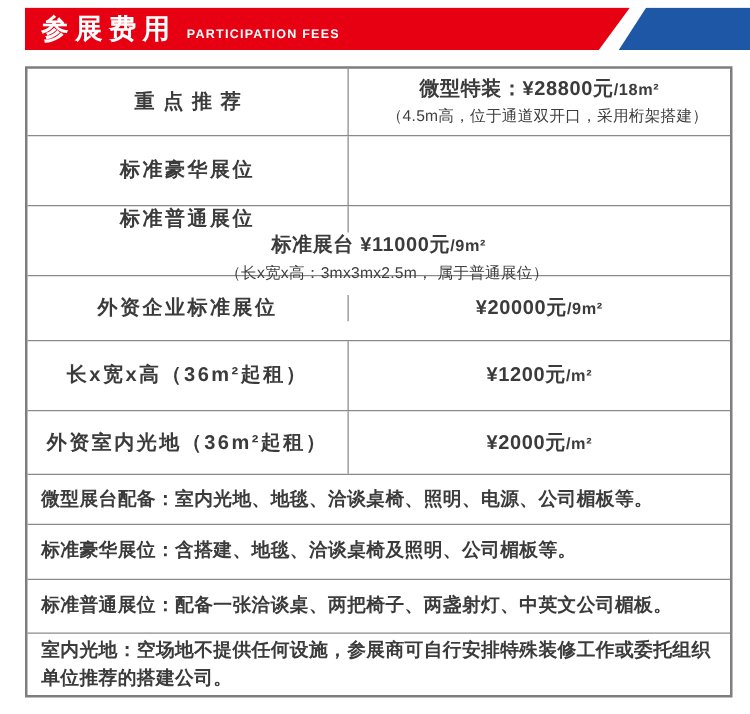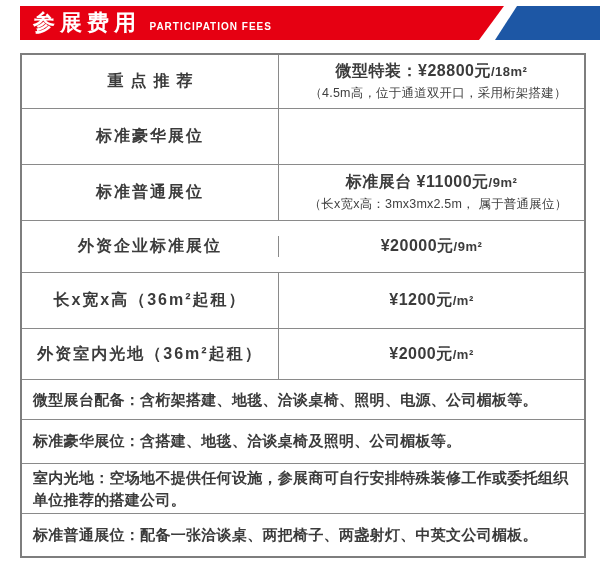--- a/index.html
+++ b/index.html
@@ -113,21 +113,21 @@
     color: #3f3f3f;
     margin-top: 3px;
     letter-spacing: 0.2px;
     margin-left: 13px;
   }
   .note:empty { display: none; }
 
   
   .h1  { height: 53px; }
   .h2  { height: 56px; }
-  .h3  { height: 56px; }
+  .h3  { height: 56px; flex-direction: column; }
   .h4  { height: 52px; align-items: center; }
   .h5  { height: 56px; }
   .h6  { height: 51px; }
   .h7  { height: 40px; }
   .h8  { height: 44px; font-family: Liberation Serif, serif; }
   .h9  { height: 43px; }
   .h10 { height: 50px; }
 
   .info-row {
     display: flex;
@@ -192,26 +192,26 @@
 
     <div class="row fee-row h6">
       <div class="cell-label">外资室内光地（36m²起租）</div>
       <div class="cell-price">
         <div class="price-line"><span>¥2000元</span><span class="unit">/m²</span></div>
 
       </div>
     </div>
 
     <div class="row info-row h7">
-      <span>微型展台配备：含桁架搭建、地毯、洽谈桌椅、照明、电源、公司楣板等。</span>
+      <span>微型展台配备：室内光地、地毯、洽谈桌椅、照明、电源、公司楣板等。</span>
     </div>
     <div class="row info-row h8">
       <span>标准豪华展位：含搭建、地毯、洽谈桌椅及照明、公司楣板等。</span>
     </div>
+    <div class="row info-row h9">
+      <span>标准普通展位：配备一张洽谈桌、两把椅子、两盏射灯、中英文公司楣板。</span>
+    </div>
     <div class="row info-row h10">
       <span>室内光地：空场地不提供任何设施，参展商可自行安排特殊装修工作或委托组织单位推荐的搭建公司。</span>
     </div>
-    <div class="row info-row h9">
-      <span>标准普通展位：配备一张洽谈桌、两把椅子、两盏射灯、中英文公司楣板。</span>
-    </div>
 
   </div>
 </div>
 
 </body></html>

